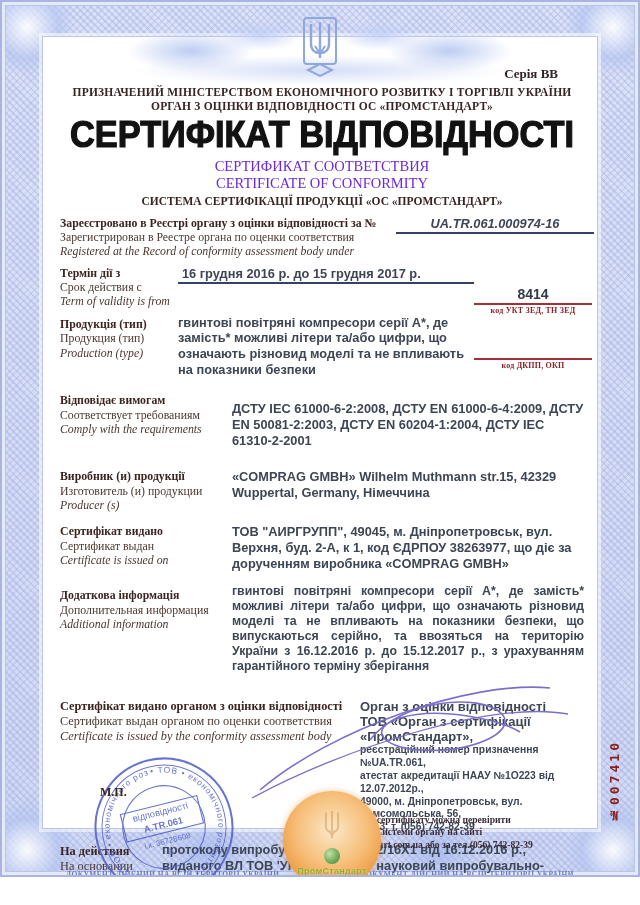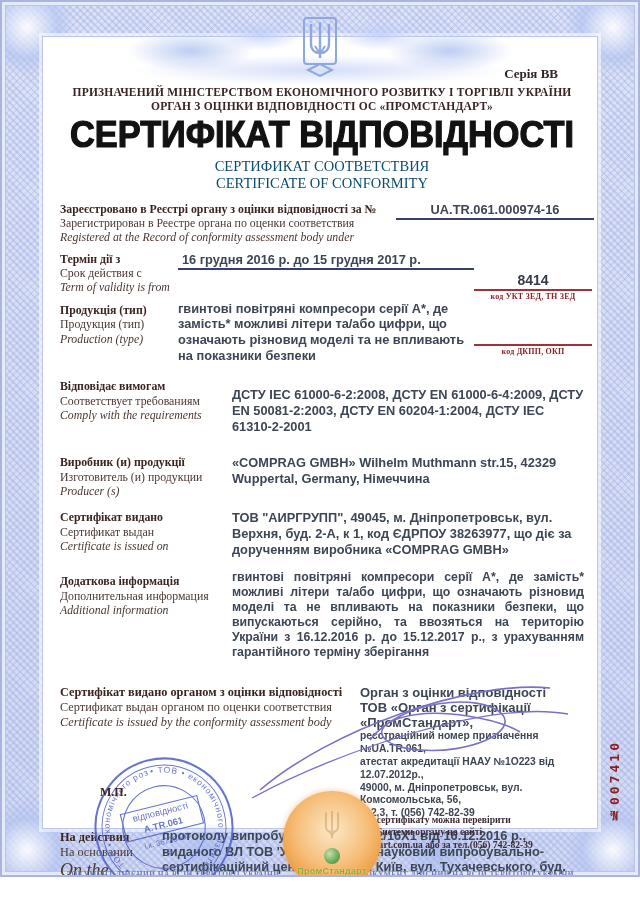--- a/index.html
+++ b/index.html
@@ -37,21 +37,21 @@
   .content { position:absolute; left:58px; right:54px; top:36px; z-index:5; }
 
   .series { text-align:right; padding-right:26px; margin-top:28px;
     font-weight:bold; font-size:13px; color:#32222a; }
 
   .authority { text-align:center; margin-top:3px; font-weight:bold; font-size:11.5px;
     line-height:1.25; color:#3a2424; letter-spacing:.2px; }
   .doc-title { text-align:center; margin-top:2px; font-family:"Liberation Sans",sans-serif;
     font-weight:bold; font-size:33px; letter-spacing:0px; color:#121212;
     transform:scale(1.04,1.12); transform-origin:center; -webkit-text-stroke:1.1px #121212; }
-  .sub { text-align:center; font-size:14.5px; color:#0c4a6e; line-height:1.2; }
+  .sub { text-align:center; font-size:14.5px; color:#6d28d9; line-height:1.2; }
   .system { text-align:center; font-weight:bold; font-size:11.5px; color:#3a2424; margin-top:2px; }
 
   .row { display:flex; position:relative; }
   .lbl { flex:none; }
   .lbl .ua { font-weight:bold; font-size:11.8px; color:#3b2521; line-height:1.22; }
   .lbl .ru { font-size:11.8px; color:#4a3831; line-height:1.22;font-family:Liberation Serif, serif; }
   .lbl .en { font-style:italic; font-size:11.8px; color:#4a3831; line-height:1.22; }
   .val { font-family:"Liberation Sans",sans-serif; font-weight:bold; font-size:12.8px;
     color:#3d4654; line-height:1.22; }
 
@@ -126,28 +126,29 @@
   <div class="content">
 
     <div class="series">Серія ВВ</div>
 
     <div class="authority">ПРИЗНАЧЕНИЙ МІНІСТЕРСТВОМ ЕКОНОМІЧНОГО РОЗВИТКУ І ТОРГІВЛІ УКРАЇНИ</div>
     <div class="authority" style="margin-top:0;">ОРГАН З ОЦІНКИ ВІДПОВІДНОСТІ ОС «ПРОМСТАНДАРТ»</div>
 
     <div class="doc-title">СЕРТИФІКАТ ВІДПОВІДНОСТІ</div>
     <div class="sub" style="margin-top:4px;">СЕРТИФИКАТ СООТВЕТСТВИЯ</div>
     <div class="sub">CERTIFICATE OF CONFORMITY</div>
+    <div class="system">СИСТЕМА СЕРТИФІКАЦІЇ ПРОДУКЦІЇ «ОС «ПРОМСТАНДАРТ»</div>
 
     <div class="row" style="margin-top:9px;">
       <div class="lbl" style="width:330px;">
         <div class="ua">Зареєстровано в Реєстрі органу з оцінки відповідності за №</div>
         <div class="ru">Зарегистрирован в Реестре органа по оценки соответствия</div>
         <div class="en">Registered at the Record of conformity assessment body under</div>
       </div>
-      <div class="val" style="padding-left:6px;">
+      <div class="val" style="padding-left:6px;font-style:italic;">
         <span class="u-line" style="min-width:198px; text-align:center; padding:0 6px 1px;">UA.TR.061.000974-16</span>
       </div>
     </div>
 
     <div class="row" style="margin-top:7px;">
       <div class="lbl" style="width:118px;">
         <div class="ua">Термін дії з</div>
         <div class="ru">Срок действия с</div>
         <div class="en">Term of validity is from</div>
       </div>

